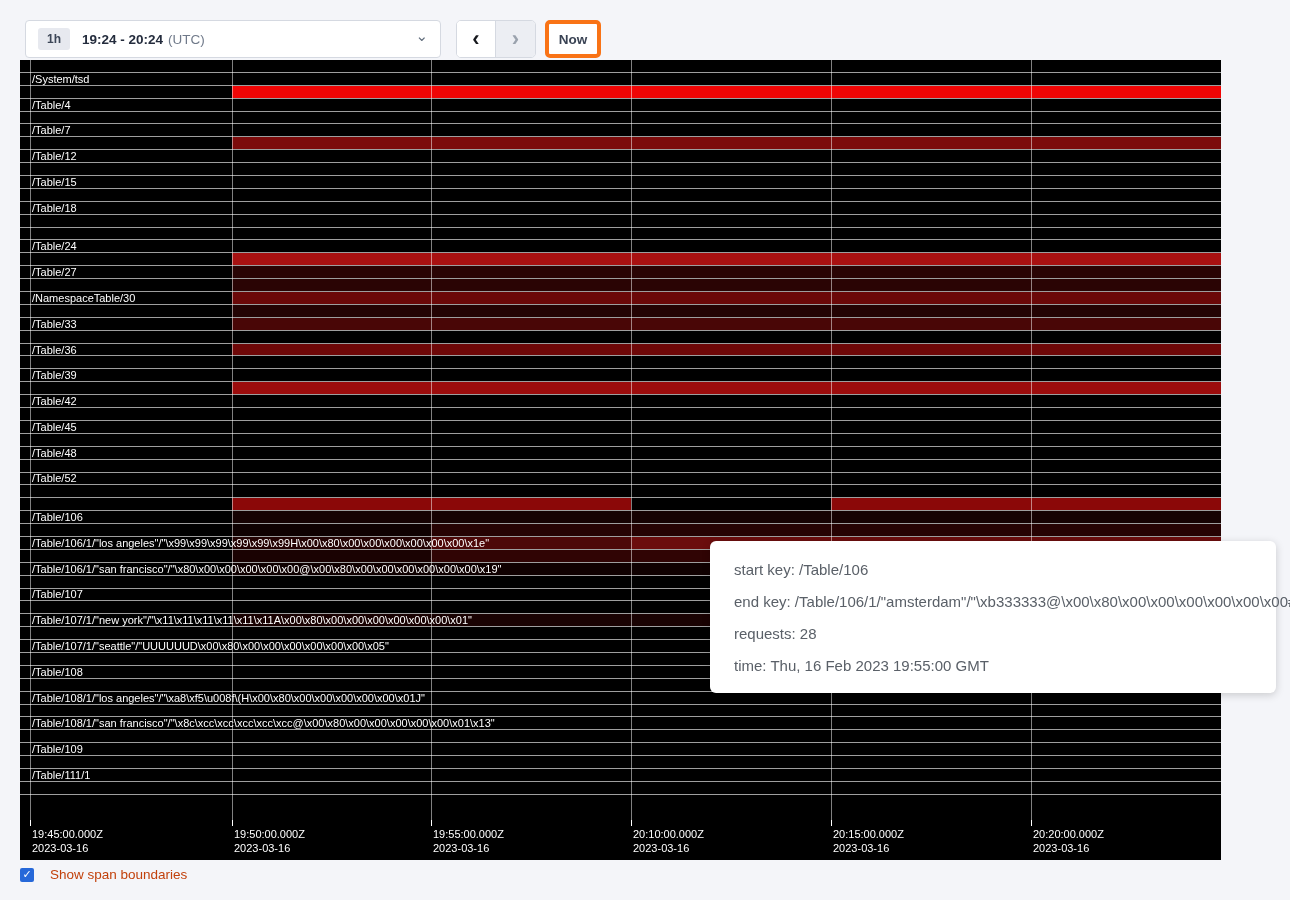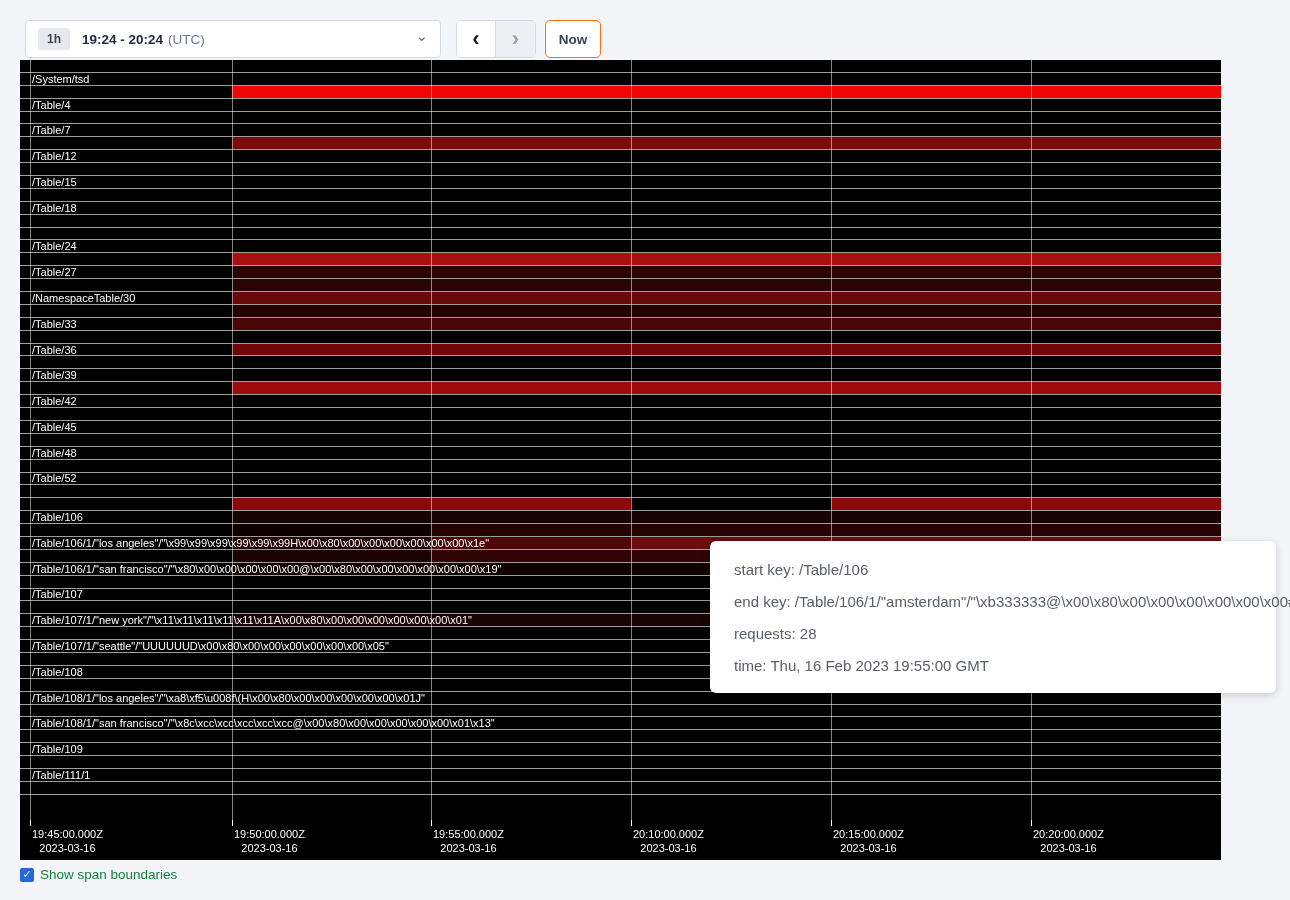--- a/index.html
+++ b/index.html
@@ -32,30 +32,29 @@
   }
   .nav-btn {
     width:40px; height:100%; display:flex; align-items:center; justify-content:center;
     font-size:22px; font-weight:bold; cursor:pointer; user-select:none;
   }
   .nav-prev { color:#16181d; background:#fff; border-right:1px solid #d5d9e1; }
   .nav-next { color:#9aa2ad; background:#eceef3; cursor:default; }
 
   .now-btn {
     position:absolute; left:545px; top:20px; width:56px; height:38px;
-    background:#fff; border:1px solid #f97316; border-radius:5px;
+    background:#fff; border:4px solid #f97316; border-radius:5px;
     display:flex; align-items:center; justify-content:center;
     font-size:13.5px; font-weight:bold; color:#3a4354; cursor:pointer;
   }
 
   
   .kv-canvas {
     position:absolute; left:20px; top:60px; width:1201px; height:800px;
     background:#000;
-    text-align:center;
   }
   .kv-rows { position:absolute; left:0; top:0; width:100%; height:761px; }
   .kv-row {
     position:relative; width:100%; height:12.9px;
     border-bottom:1px solid rgba(255,255,255,0.62);
   }
   .kv-row .seg { position:absolute; top:0; bottom:0; z-index:2; }
   .kv-label {
     position:absolute; left:12px; top:50%; transform:translateY(-50%);
     color:#fff; font-size:11px; white-space:nowrap; z-index:6;
@@ -79,21 +78,21 @@
   }
   .kv-tooltip div { font-size:15px; color:#5a6068; white-space:nowrap; }
 
   
   .footer-check { position:absolute; left:20px; top:867px; display:flex; align-items:center; cursor:pointer; }
   .checkbox {
     width:14px; height:14px; background:#2668d9; border-radius:2px;
     display:flex; align-items:center; justify-content:center;
     color:#fff; font-size:11px; line-height:11px;
   }
-  .check-label { margin-left:6px; font-size:13.5px; color:#15803d; }
+  .check-label { margin-left:16px; font-size:13.5px; color:#c2410c; }
 </style>
 </head>
 <body>
 
 <div class="time-dropdown">
   <span class="preset-badge">1h</span>
   <span class="range-text">19:24 - 20:24</span>
   <span class="tz-text">(UTC)</span>
   <span class="dd-caret">⌄</span>
 </div>

